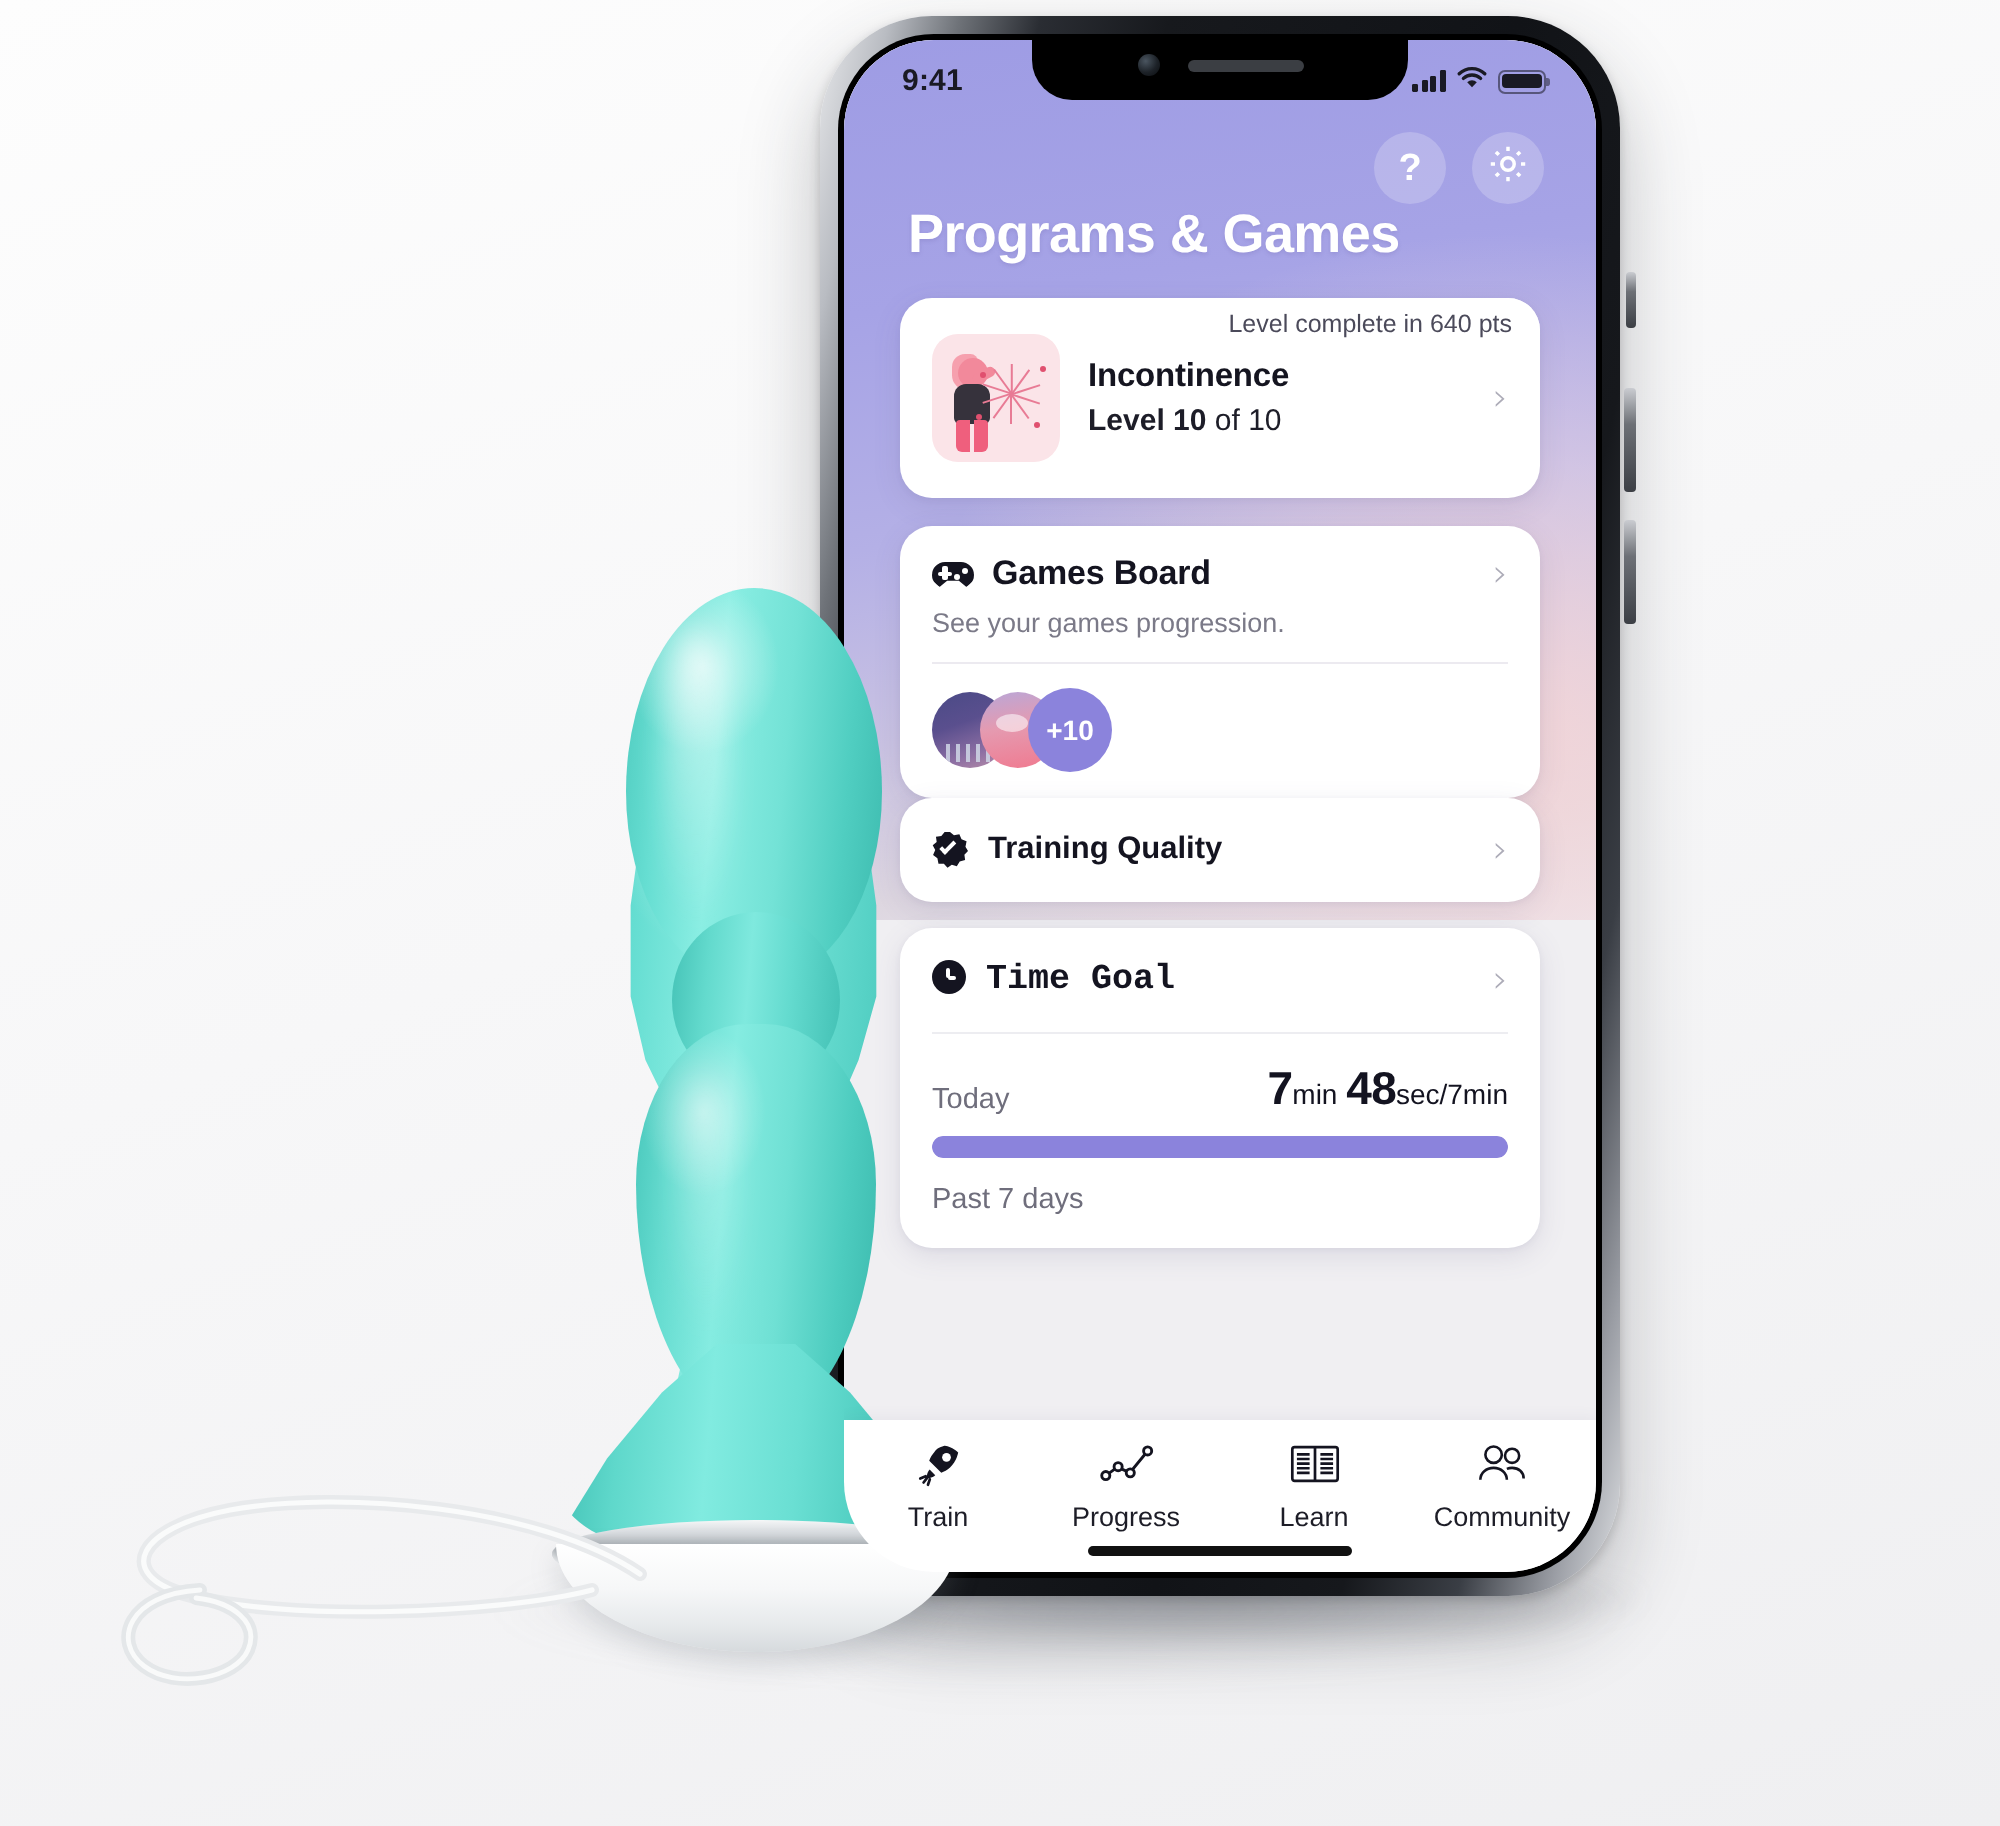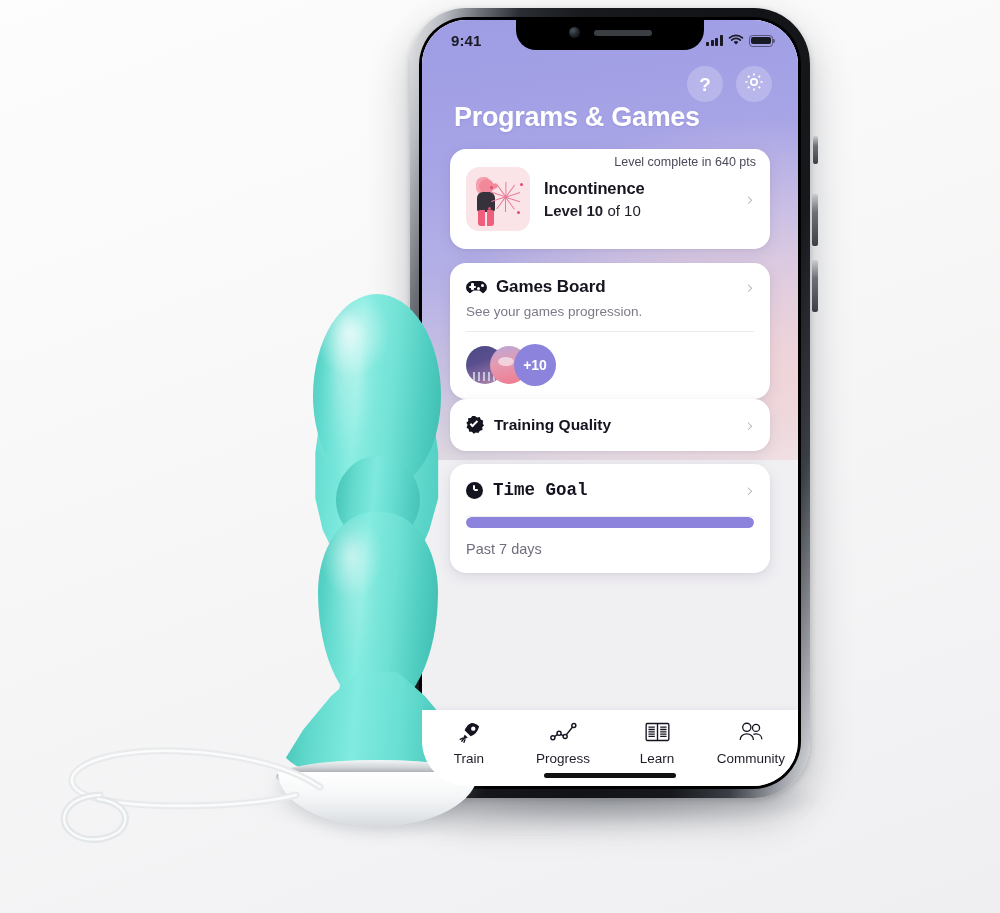--- a/index.html
+++ b/index.html
@@ -268,21 +268,21 @@
     font-size: 22px; font-weight: bold; color: #13131d;
     letter-spacing: -0.3px;
   }
   .row-card { margin-top: 0; padding: 0 16px; }
   .row-card + .row-card { margin-top: 13px; }
   .row {
     display: flex; align-items: center;
     height: 52px;
   }
   .row-label {
-    flex: 1; display: flex; align-items: center; gap: 10px;
+    flex: 1; display: flex; align-items: flex-start; gap: 10px;
     font-weight: bold; color: #141420;
   }
   .rl-quality { font-size: 15.5px; }
   .rl-time { font-size: 17.5px; font-family: Liberation Mono, monospace; }
   .badge-check { width: 18px; height: 18px; position: relative; flex:0 0 auto;}
   .badge-check .star {
     position:absolute; inset:0; background:#141420;
     clip-path: polygon(50% 0%,61% 9%,76% 6%,82% 20%,96% 26%,93% 41%,100% 53%,90% 63%,92% 78%,77% 82%,69% 95%,55% 91%,43% 99%,33% 88%,18% 88%,15% 73%,3% 64%,9% 50%,2% 37%,13% 28%,11% 13%,26% 11%,35% 0%);
   }
   .badge-check .tick {
@@ -556,20 +556,27 @@
 
             <div class="card row-card">
               <div class="row">
                 <span class="row-label rl-time">
                   <span class="clock-ico"></span>
                   <span>Time Goal</span>
                 </span>
                 <span class="chev">›</span>
               </div>
               <div class="time-divider"></div>
+              <div class="today-row">
+                <span class="today-label">Today</span>
+                <span class="today-value">
+                  <span class="big">7</span><span class="sm">min</span>
+                  <span class="big">48</span><span class="sm">sec/7min</span>
+                </span>
+              </div>
               <div class="progress-track">
                 <div class="progress-fill" id="pfill" style="width: 100%;"></div>
               </div>
               <div class="past-label">Past 7 days</div>
             </div>
           </div>
 
           <div class="tabbar">
             <div class="tab">
               <span class="tab-ico">

